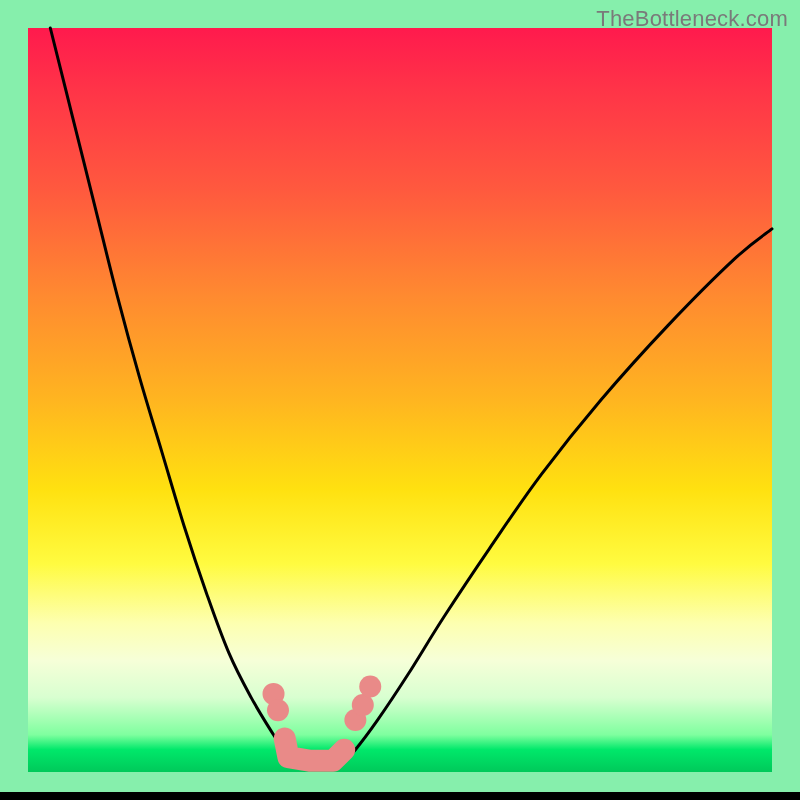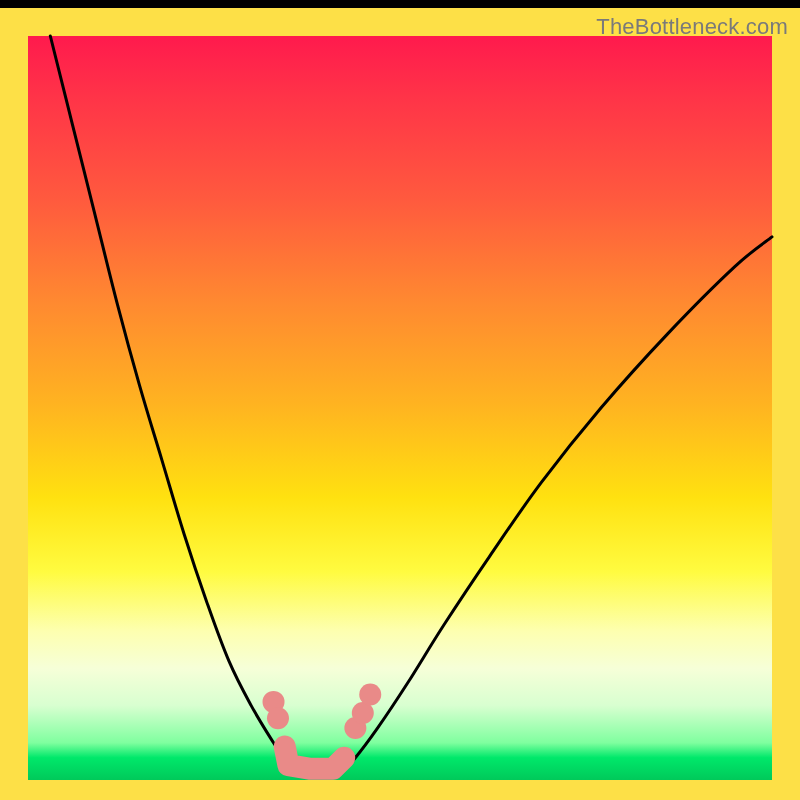--- a/index.html
+++ b/index.html
@@ -6,25 +6,25 @@
     margin: 0;
     padding: 0;
     width: 800px;
     height: 800px;
     background: #000;
     overflow: hidden;
     font-family: Arial, Helvetica, sans-serif;
   }
   .frame {
     position: absolute;
-    top: 8px;
+    top: 0;
     left: 0;
     width: 800px;
     height: 792px;
-    background: #fde047;
+    background: #86efac;
   }
   .plot-area {
     position: absolute;
     top: 28px;
     left: 28px;
     width: 744px;
     height: 744px;
     
     background: linear-gradient(to bottom,
       #ff1a4d 0%,

